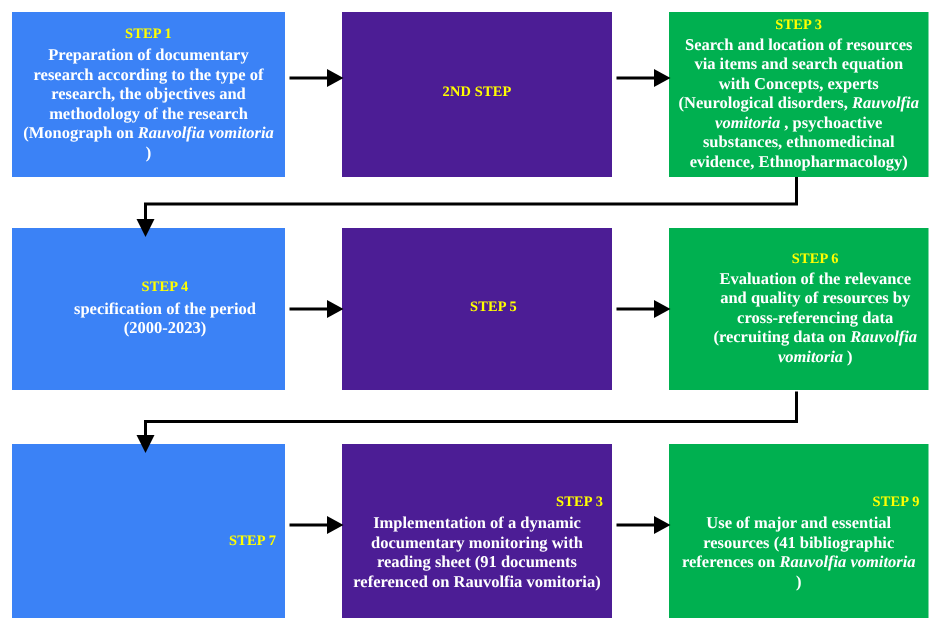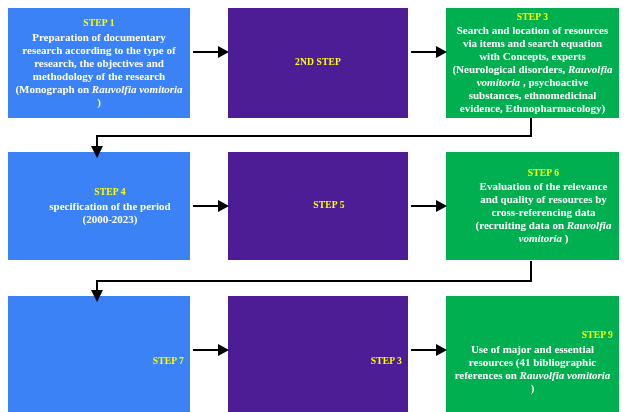--- a/index.html
+++ b/index.html
@@ -121,20 +121,21 @@
     <div class="step-title">STEP 6</div>
     <div class="step-body"><span>Evaluation of the relevance and quality of resources by cross-referencing data (recruiting data on </span><span class="sci">Rauvolfia vomitoria</span><span> )</span></div>
   </div>
 
   <div class="step-box col-1 row-3 c-blue">
     <div class="step-title">STEP 7</div>
   </div>
 
   <div class="step-box col-2 row-3 c-red">
     <div class="step-title">STEP 3</div>
+    <div class="step-body"><span>Implementation of a dynamic documentary monitoring with reading sheet (91 documents referenced on Rauvolfia vomitoria)</span><span class="sci"></span><span></span></div>
   </div>
 
   <div class="step-box col-3 row-3 c-green">
     <div class="step-title">STEP 9</div>
     <div class="step-body"><span>Use of major and essential resources (41 bibliographic references on </span><span class="sci">Rauvolfia vomitoria</span><span> )</span></div>
   </div>
 
   <svg class="connectors" viewBox="0 0 627 412">
 
     <g>

